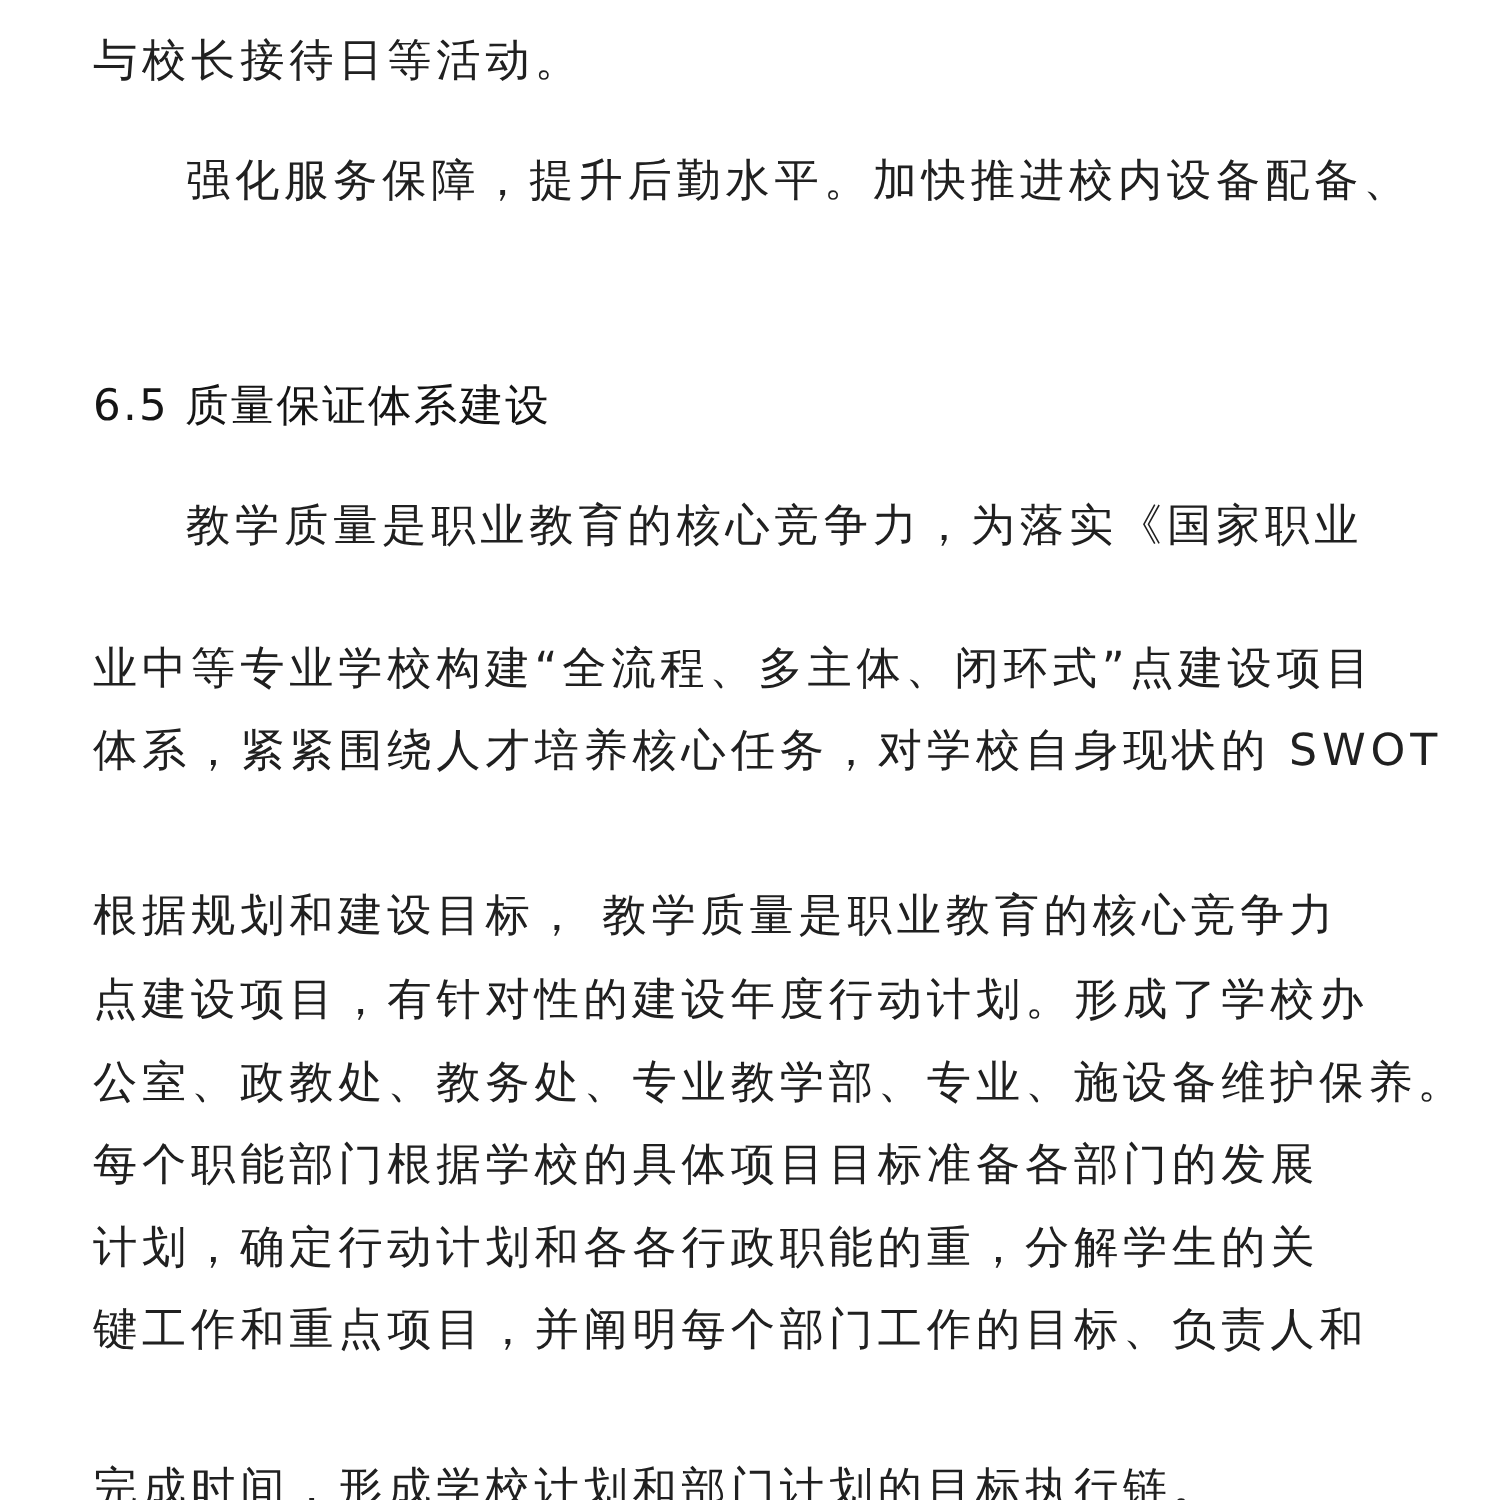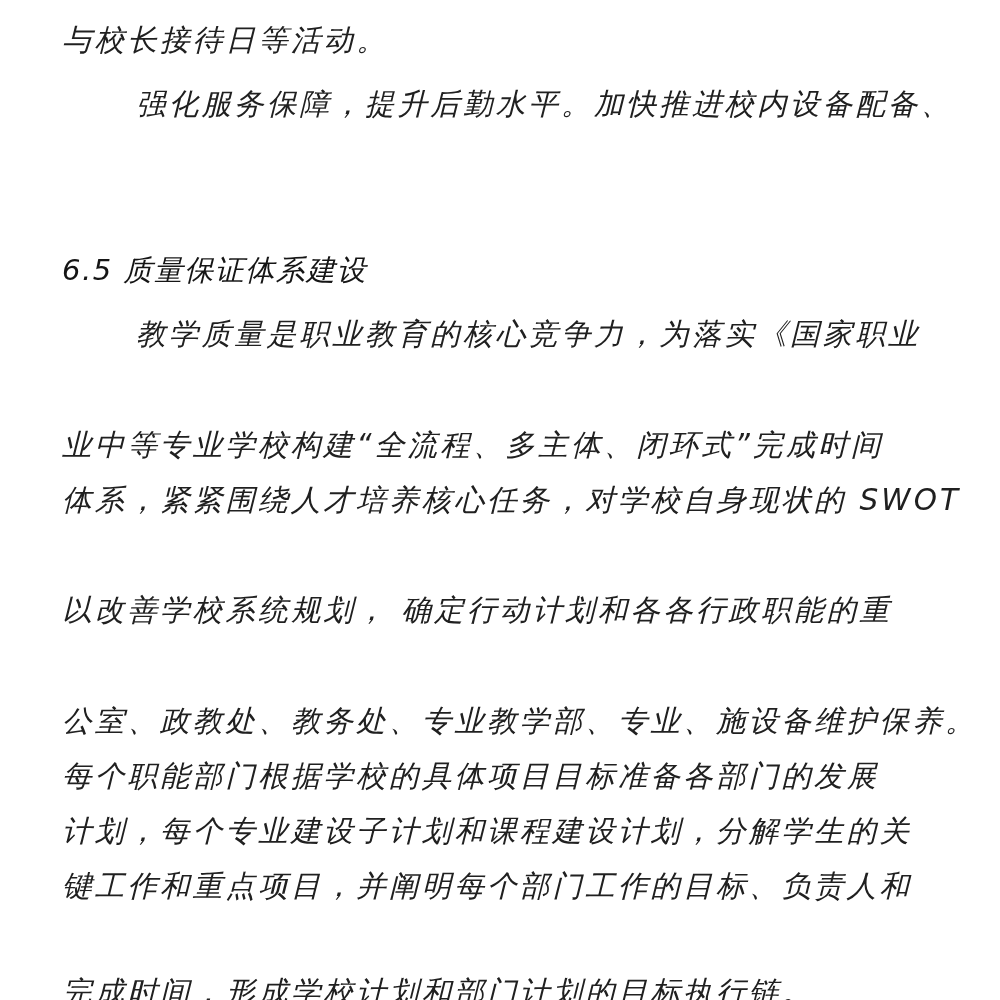--- a/index.html
+++ b/index.html
@@ -14,52 +14,52 @@
       position: relative;
       font-family: "DejaVu Sans", "Liberation Sans", sans-serif;
       color: #1a1a1a;
     }
     .page {
       position: absolute;
       left: 0;
       top: 0;
       width: 1000px;
       height: 1000px;
-      font-style: italic;
     }
     .line {
       position: absolute;
       left: 62px;
       height: 55px;
       font-size: 29.5px;
       line-height: 40px;
       white-space: nowrap;
       letter-spacing: 3.2px;
       color: #202020;
     }
-    .line.indent { left: 136px; }
+    .line.indent { left: 124px; margin-top: 16px; }
     .line.heading {
       font-size: 29px;
       letter-spacing: 1.5px;
       font-weight: normal;
       color: #151515;
       text-align: right;
     }
   </style>
 </head>
 <body>
 
 <div class="page">
   <div class="line" style="top:20px">与校长接待日等活动。</div>
   <div class="line indent" style="top:84px">强化服务保障，提升后勤水平。加快推进校内设备配备、</div>
 
   <div class="line heading" style="top:250px">6.5 质量保证体系建设</div>
 
   <div class="line indent" style="top:314px">教学质量是职业教育的核心竞争力，为落实《国家职业</div>
-  <div class="line" style="top:425px">业中等专业学校构建“全流程、多主体、闭环式”完成时间</div>
+  <div class="line" style="top:425px">业中等专业学校构建“全流程、多主体、闭环式”点建设项目</div>
   <div class="line" style="top:480px">体系，紧紧围绕人才培养核心任务，对学校自身现状的 SWOT</div>
-  <div class="line" style="top:590px">以改善学校系统规划， 确定行动计划和各各行政职能的重</div>
+  <div class="line" style="top:590px">根据规划和建设目标， 教学质量是职业教育的核心竞争力</div>
+  <div class="line" style="top:646px">点建设项目，有针对性的建设年度行动计划。形成了学校办</div>
   <div class="line" style="top:701px">公室、政教处、教务处、专业教学部、专业、施设备维护保养。</div>
   <div class="line" style="top:756px">每个职能部门根据学校的具体项目目标准备各部门的发展</div>
-  <div class="line" style="top:811px">计划，每个专业建设子计划和课程建设计划，分解学生的关</div>
+  <div class="line" style="top:811px">计划，确定行动计划和各各行政职能的重，分解学生的关</div>
   <div class="line" style="top:866px">键工作和重点项目，并阐明每个部门工作的目标、负责人和</div>
   <div class="line" style="top:972px">完成时间，形成学校计划和部门计划的目标执行链。</div>
 </div>
 
 </body></html>

